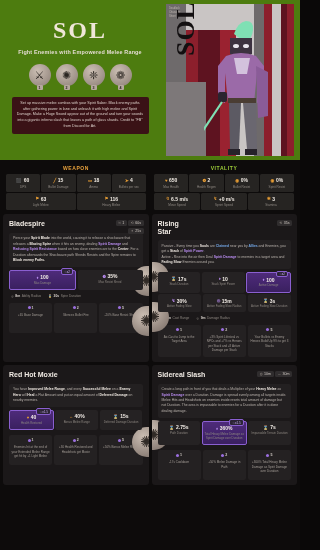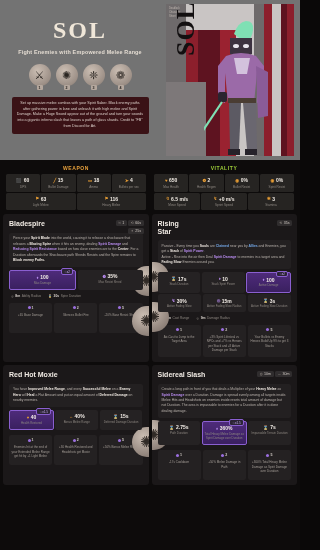--- a/index.html
+++ b/index.html
@@ -7,21 +7,21 @@
   body {
     background:#0a0808;
     font-family:"Liberation Sans", sans-serif;
     color:#e8e4df;
     font-size:4px;
     position:relative;
   }
   .page { width:300px; height:550px; position:relative; background:#0d0b0b; }
 
   
-  .hero { position:relative; height:160px; background:#737373; }
+  .hero { position:relative; height:160px; background:#4d7c0f; }
   .hero-left {
     position:absolute; left:0; top:0; width:160px; height:160px;
     display:flex; flex-direction:column; align-items:center; padding-top:18px;
   }
   .hero-title {
     font-family:"Liberation Serif", serif;
     font-size:24px; letter-spacing:2px; color:#efe6d8; font-weight:bold;
     line-height:1;
   }
   .hero-sub {

